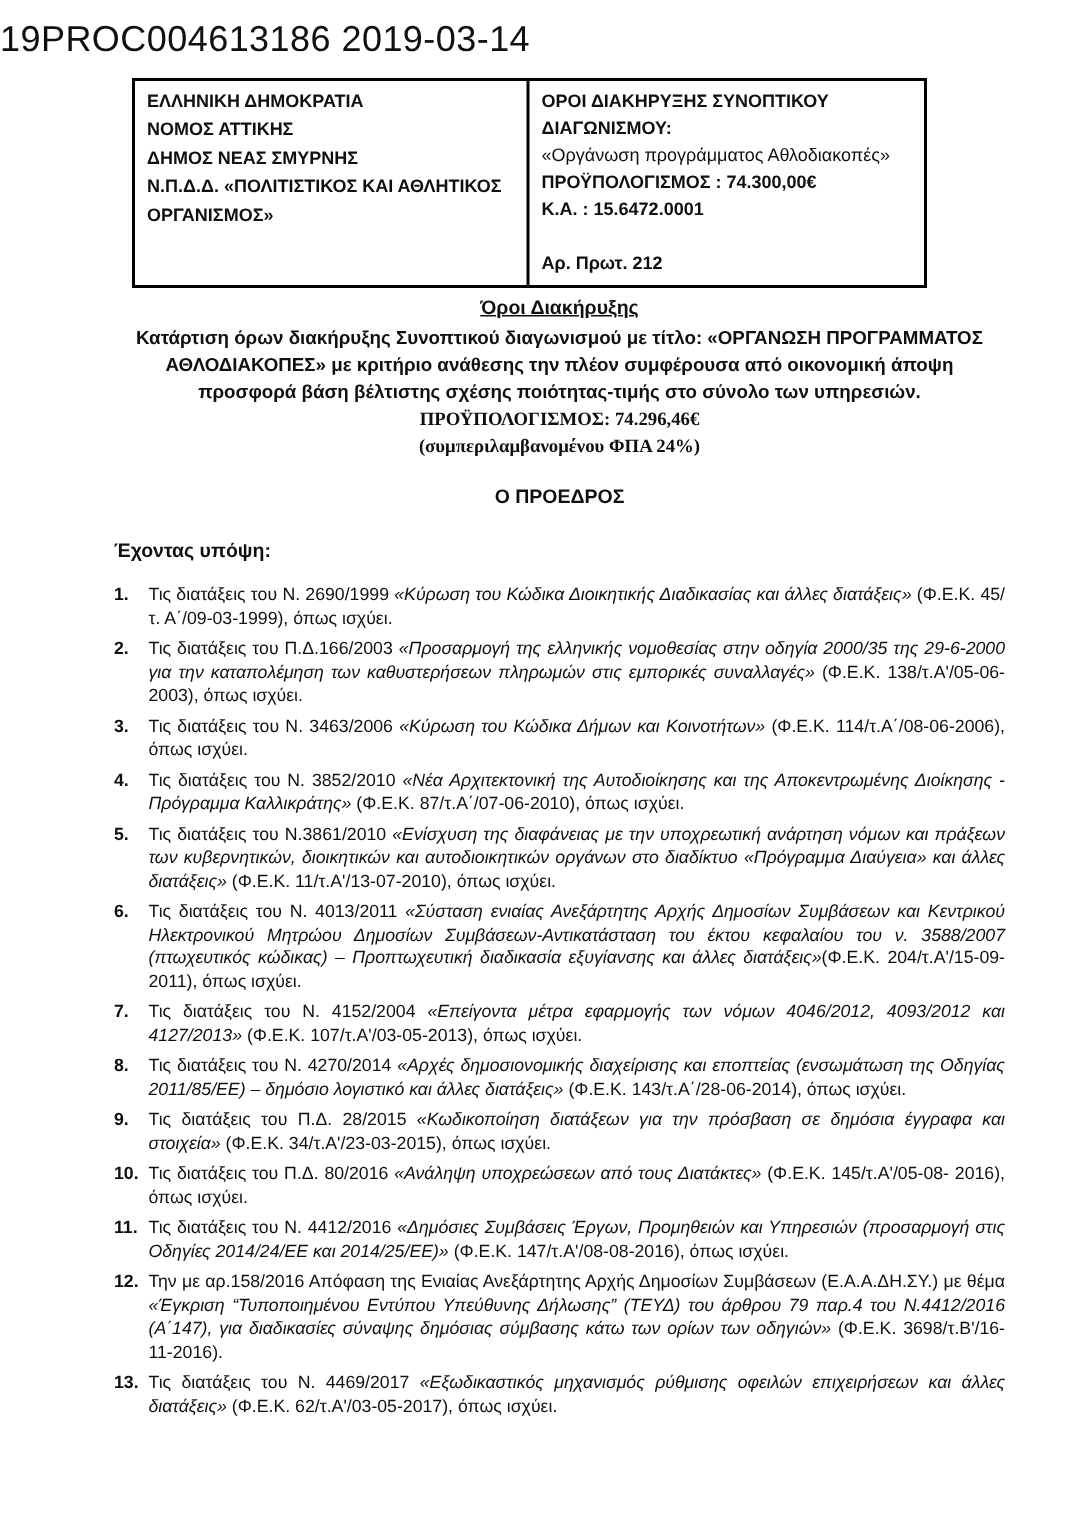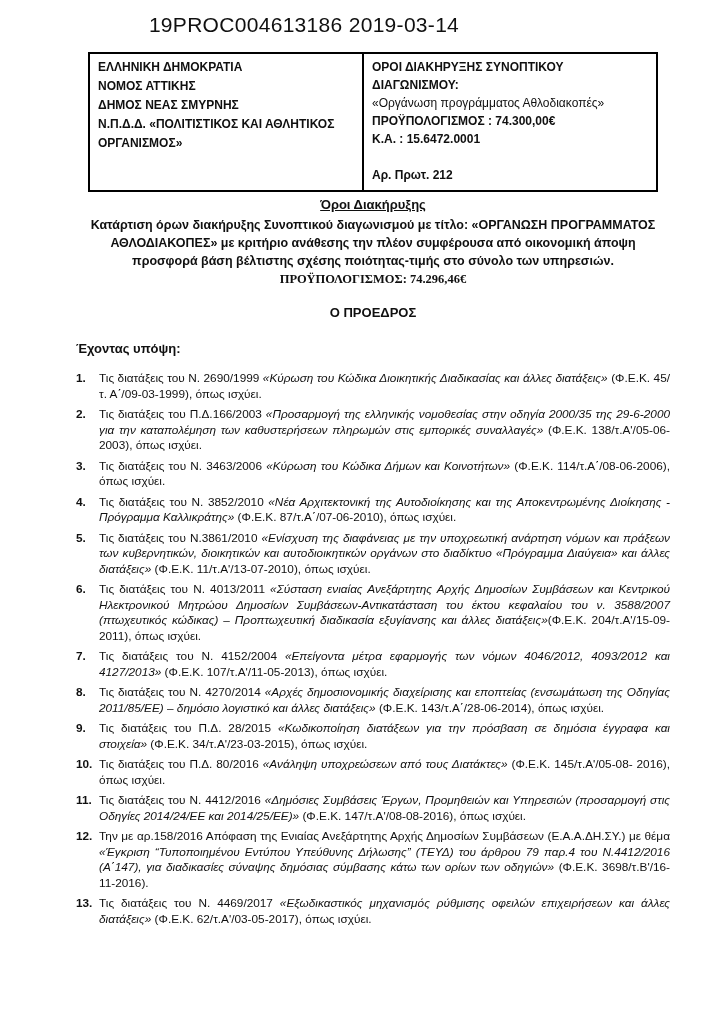--- a/index.html
+++ b/index.html
@@ -1,20 +1,20 @@
 <!DOCTYPE html>
 <html><head>
 <meta charset="utf-8">
 <style>
   html,body{margin:0;padding:0;background:#e8e8e8;}
   .page{position:relative;width:724px;height:1024px;background:#ffffff;margin:0 auto;
         font-family:"Liberation Sans",sans-serif;color:#101010;overflow:hidden;}
-  .doc-title{position:absolute;top:13px;left:0;width:608px;text-align:center;
-             font-size:21px;letter-spacing:.3px;}
-  .header-table{position:absolute;top:52px;left:88px;width:570px;min-height:136px;
+  .doc-title{position:absolute;top:13px;left:0;width:608px;
+             font-size:24px;letter-spacing:.3px;}
+  .header-table{position:absolute;top:52px;left:88px;width:530px;min-height:136px;
                 border:2px solid #000;display:flex;box-sizing:border-box;}
   .cell{box-sizing:border-box;padding:4px 8px 6px 8px;font-size:12px;}
   .cell-left{width:272px;font-weight:bold;line-height:19px;}
   .cell-right{width:276px;border-left:2px solid #000;line-height:18px;}
   .tline{white-space:normal;}
   .tline.b{font-weight:bold;}
   .content{position:absolute;top:197px;left:76px;width:594px;}
   .section-heading{text-align:center;font-weight:bold;text-decoration:underline;font-size:13px;}
   .intro{margin-top:4px;text-align:center;font-weight:bold;font-size:12.5px;line-height:18px;}
   .budget-line,.vat-line{text-align:center;font-weight:bold;font-size:12.5px;line-height:18px;font-family:Liberation Serif, serif;}
@@ -47,20 +47,21 @@
         <div class="tline b">Κ.Α. : 15.6472.0001</div>
         <div class="tline">&nbsp;</div>
         <div class="tline b">Αρ. Πρωτ. 212</div>
       </div>
   </div>
 
   <div class="content">
     <div class="section-heading">Όροι Διακήρυξης</div>
     <div class="intro">Κατάρτιση όρων διακήρυξης Συνοπτικού διαγωνισμού με τίτλο: «ΟΡΓΑΝΩΣΗ ΠΡΟΓΡΑΜΜΑΤΟΣ ΑΘΛΟΔΙΑΚΟΠΕΣ» με κριτήριο ανάθεσης την πλέον συμφέρουσα από οικονομική άποψη προσφορά βάση βέλτιστης σχέσης ποιότητας-τιμής στο σύνολο των υπηρεσιών.</div>
     <div class="budget-line">ΠΡΟΫΠΟΛΟΓΙΣΜΟΣ: 74.296,46€</div>
+    <div class="vat-line">(συμπεριλαμβανομένου ΦΠΑ 24%)</div>
     <div class="president">Ο ΠΡΟΕΔΡΟΣ</div>
     <div class="having">Έχοντας υπόψη:</div>
     <div class="reflist" id="reflist">
         <div class="item">
           <span class="num">1.</span>
           <span class="txt"><span class="seg-r">Τις διατάξεις του Ν. 2690/1999 </span><span class="seg-i">«Κύρωση του Κώδικα Διοικητικής Διαδικασίας και άλλες διατάξεις»</span><span class="seg-r"> (Φ.Ε.Κ. 45/τ. Α΄/09-03-1999), όπως ισχύει.</span></span>
         </div>
         <div class="item">
           <span class="num">2.</span>
           <span class="txt"><span class="seg-r">Τις διατάξεις του Π.Δ.166/2003 </span><span class="seg-i">«Προσαρμογή της ελληνικής νομοθεσίας στην οδηγία 2000/35 της 29-6-2000 για την καταπολέμηση των καθυστερήσεων πληρωμών στις εμπορικές συναλλαγές»</span><span class="seg-r"> (Φ.Ε.Κ. 138/τ.Α'/05-06-2003), όπως ισχύει.</span></span>
@@ -76,21 +77,21 @@
         <div class="item">
           <span class="num">5.</span>
           <span class="txt"><span class="seg-r">Τις διατάξεις του Ν.3861/2010 </span><span class="seg-i">«Ενίσχυση της διαφάνειας με την υποχρεωτική ανάρτηση νόμων και πράξεων των κυβερνητικών, διοικητικών και αυτοδιοικητικών οργάνων στο διαδίκτυο «Πρόγραμμα Διαύγεια» και άλλες διατάξεις»</span><span class="seg-r"> (Φ.Ε.Κ. 11/τ.Α'/13-07-2010), όπως ισχύει.</span></span>
         </div>
         <div class="item">
           <span class="num">6.</span>
           <span class="txt"><span class="seg-r">Τις διατάξεις του Ν. 4013/2011 </span><span class="seg-i">«Σύσταση ενιαίας Ανεξάρτητης Αρχής Δημοσίων Συμβάσεων και Κεντρικού Ηλεκτρονικού Μητρώου Δημοσίων Συμβάσεων-Αντικατάσταση του έκτου κεφαλαίου του ν. 3588/2007 (πτωχευτικός κώδικας) – Προπτωχευτική διαδικασία εξυγίανσης και άλλες διατάξεις»</span><span class="seg-r">(Φ.Ε.Κ. 204/τ.Α'/15-09-2011), όπως ισχύει.</span></span>
         </div>
         <div class="item">
           <span class="num">7.</span>
-          <span class="txt"><span class="seg-r">Τις διατάξεις του Ν. 4152/2004 </span><span class="seg-i">«Επείγοντα μέτρα εφαρμογής των νόμων 4046/2012, 4093/2012 και 4127/2013»</span><span class="seg-r"> (Φ.Ε.Κ. 107/τ.Α'/11-05-2013), όπως ισχύει.</span></span>
+          <span class="txt"><span class="seg-r">Τις διατάξεις του Ν. 4152/2004 </span><span class="seg-i">«Επείγοντα μέτρα εφαρμογής των νόμων 4046/2012, 4093/2012 και 4127/2013»</span><span class="seg-r"> (Φ.Ε.Κ. 107/τ.Α'/03-05-2013), όπως ισχύει.</span></span>
         </div>
         <div class="item">
           <span class="num">8.</span>
           <span class="txt"><span class="seg-r">Τις διατάξεις του Ν. 4270/2014 </span><span class="seg-i">«Αρχές δημοσιονομικής διαχείρισης και εποπτείας (ενσωμάτωση της Οδηγίας 2011/85/ΕΕ) – δημόσιο λογιστικό και άλλες διατάξεις»</span><span class="seg-r"> (Φ.Ε.Κ. 143/τ.Α΄/28-06-2014), όπως ισχύει.</span></span>
         </div>
         <div class="item">
           <span class="num">9.</span>
           <span class="txt"><span class="seg-r">Τις διατάξεις του Π.Δ. 28/2015 </span><span class="seg-i">«Κωδικοποίηση διατάξεων για την πρόσβαση σε δημόσια έγγραφα και στοιχεία»</span><span class="seg-r"> (Φ.Ε.Κ. 34/τ.Α'/23-03-2015), όπως ισχύει.</span></span>
         </div>
         <div class="item">

